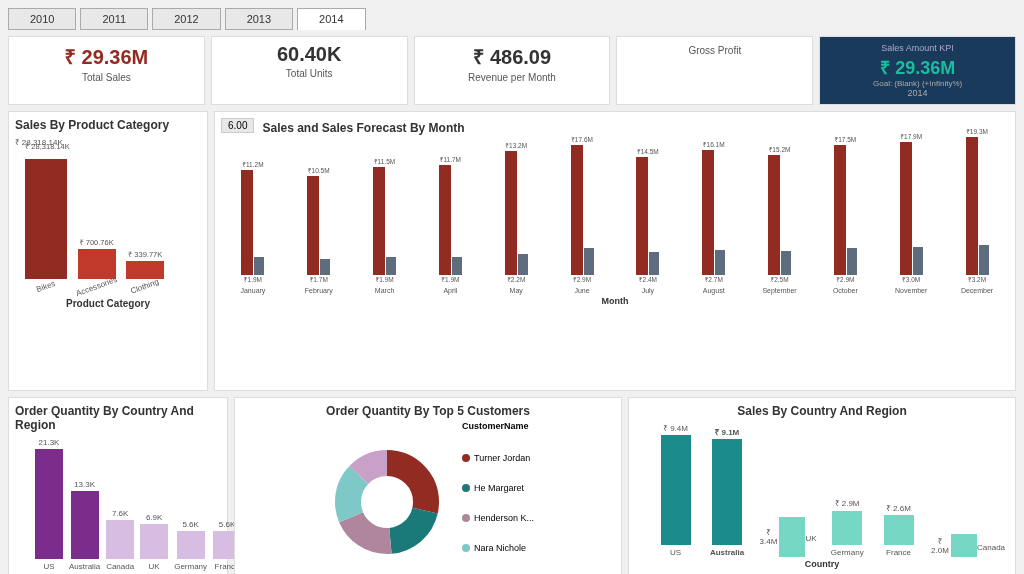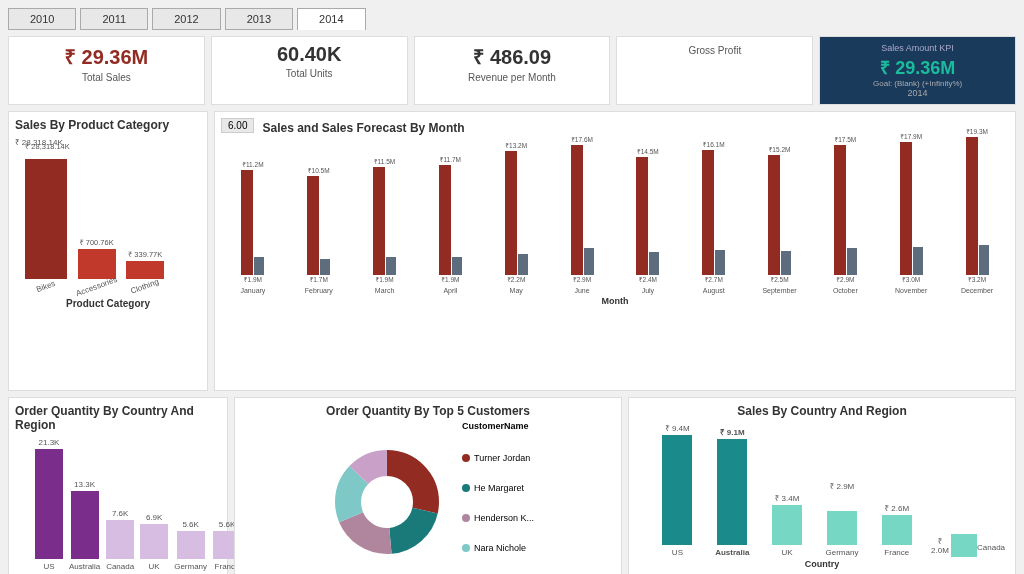--- a/index.html
+++ b/index.html
@@ -310,27 +310,27 @@
       <div style="display: flex; flex-direction: column; align-items: center; flex: 1 1 0%;">
             <div style="font-size: 8px; color: rgb(85, 85, 85); margin-bottom: 2px; text-align: center;">₹ 9.4M</div>
             <div style="width: 30px; height: 110px; background: rgb(26, 138, 138);"></div>
             <div style="font-size: 8px; color: rgb(85, 85, 85); margin-top: 3px; text-align: center;">US</div>
           </div>
           <div style="display: flex; flex-direction: column; align-items: center; flex: 1 1 0%; font-weight: bold;">
             <div style="font-size: 8px; color: rgb(85, 85, 85); margin-bottom: 2px; text-align: center;">₹ 9.1M</div>
             <div style="width: 30px; height: 106px; background: rgb(26, 138, 138);"></div>
             <div style="font-size: 8px; color: rgb(85, 85, 85); margin-top: 3px; text-align: center;">Australia</div>
           </div>
-          <div style="display: flex; flex-direction: column; align-items: center; flex: 1 1 0%;">
+          <div style="display: flex; flex-direction: row; align-items: center; flex: 1 1 0%;">
             <div style="font-size: 8px; color: rgb(85, 85, 85); margin-bottom: 2px; text-align: center;">₹ 3.4M</div>
             <div style="width: 30px; height: 40px; background: rgb(118, 215, 196);"></div>
             <div style="font-size: 8px; color: rgb(85, 85, 85); margin-top: 3px; text-align: center;">UK</div>
           </div>
           <div style="display: flex; flex-direction: column; align-items: center; flex: 1 1 0%;">
-            <div style="font-size: 8px; color: rgb(85, 85, 85); margin-bottom: 20px; text-align: center;">₹ 2.9M</div>
+            <div style="font-size: 8px; color: rgb(85, 85, 85); margin-bottom: 3px; text-align: center;">₹ 2.9M</div>
             <div style="width: 30px; height: 34px; background: rgb(118, 215, 196);"></div>
             <div style="font-size: 8px; color: rgb(85, 85, 85); margin-top: 3px; text-align: center;">Germany</div>
           </div>
           <div style="display: flex; flex-direction: column; align-items: center; flex: 1 1 0%;">
             <div style="font-size: 8px; color: rgb(85, 85, 85); margin-bottom: 2px; text-align: center;">₹ 2.6M</div>
             <div style="width: 30px; height: 30px; background: rgb(118, 215, 196);"></div>
             <div style="font-size: 8px; color: rgb(85, 85, 85); margin-top: 3px; text-align: center;">France</div>
           </div>
           <div style="display: flex; flex-direction: row; align-items: center; flex: 1 1 0%;">
             <div style="font-size: 8px; color: rgb(85, 85, 85); margin-bottom: 2px; text-align: center;">₹ 2.0M</div>

